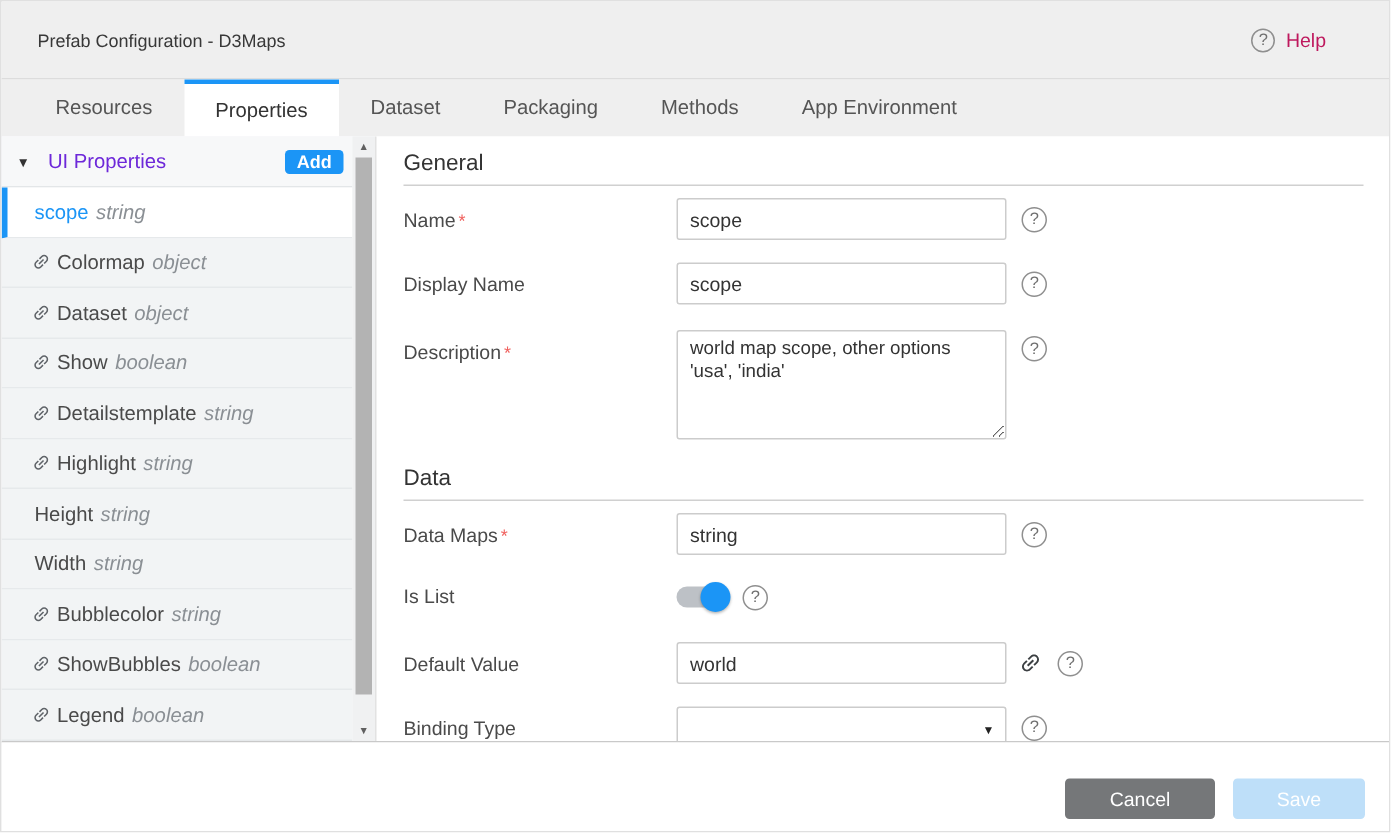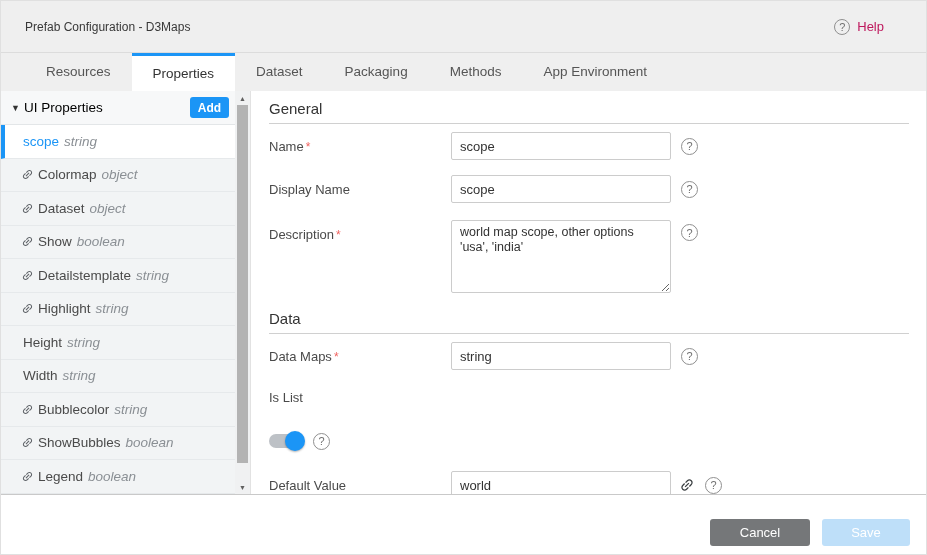--- a/index.html
+++ b/index.html
@@ -12,35 +12,35 @@
               display:flex; align-items:center; padding:0 42px 0 24px; }
   .titlebar .title { font-size:12px; color:#383838; }
   .titlebar .help { margin-left:auto; display:flex; align-items:center; gap:7px; cursor:pointer; }
   .titlebar .help .help-text { font-size:13px; color:#be185d; }
 
   .qicon { width:17px; height:17px; border-radius:50%; border:1px solid #8f8f8f; color:#707070;
            font-size:11px; display:inline-flex; align-items:center; justify-content:center; flex:none; }
   .qicon.small { width:16px; height:16px; }
 
   
-  .tabbar { height:38px; background:#efefef; display:flex; padding-left:24px; }
+  .tabbar { height:38px; background:#efefef; display:flex; padding-left:15px; }
   .tab { padding:0 21px; font-size:13.5px; color:#555; line-height:38px; cursor:pointer; }
   .tab.active { background:#ffffff; border-top:3px solid #1b95f6; line-height:35px; color:#333; }
 
   
   .bodyrow { display:flex; height:404px; border-bottom:1px solid #c9c9c9; }
 
   
   .sidebar { width:249px; background:#f7f8f9; position:relative; flex:none; }
   .sb-inner { width:234px; height:100%; overflow:hidden; }
   .sb-header { height:34px; display:flex; align-items:center; padding-left:10px;
                border-bottom:1px solid #e3e6e8; background:#f7f8f9; }
   .caret { font-size:9px; color:#333; cursor:pointer; }
-  .sb-title { margin-left:4px; font-size:13.5px; color:#000000; }
-  .add-btn { margin-left:auto; margin-right:6px; width:39px; height:21px; background:#1b95f6; border:none;
+  .sb-title { margin-left:12px; font-size:13.5px; color:#6d28d9; }
+  .add-btn { margin-left:auto; margin-right:6px; width:39px; height:16px; background:#1b95f6; border:none;
              border-radius:3px; color:#fff; font-size:12px; font-weight:bold; cursor:pointer;
              font-family:"Liberation Sans", sans-serif; }
   .sb-item { height:33.5px; display:flex; align-items:center; padding-left:22px;
              border-bottom:1px solid #e6e9eb; background:#f2f4f5; font-size:13.5px; color:#4a4a4a; cursor:pointer; }
   .sb-item.selected { background:#ffffff; border-left:4px solid #1b95f6; padding-left:18px; }
   .sb-item.selected .p-name { color:#1b95f6; }
   .p-type { font-style:italic; color:#8a8f94; margin-left:5px; }
   .link-svg { width:13px; height:13px; fill:#5f6368; transform:rotate(-45deg); margin-right:4px; margin-left:-2px; flex:none; }
 
   
@@ -240,21 +240,21 @@
           <span>Data Maps</span><span class="req">*</span>
         </div>
         <div class="fctrl">
           <input class="tinput" type="text" value="string" style="">
           <span class="qicon helpgap">
               <span>?</span>
             </span>
         </div>
       </div>
 
-      <div class="frow" style="margin-bottom:19px;flex-direction:column;">
+      <div class="frow" style="margin-bottom:19px;">
         <div class="flabel" style="padding-top:3px;">
           <span>Is List</span>
         </div>
         <div class="fctrl" style="height:22px;">
           <span class="toggle">
               <span class="knob"></span>
             </span>
           <span class="qicon helpgap">
               <span>?</span>
             </span>

